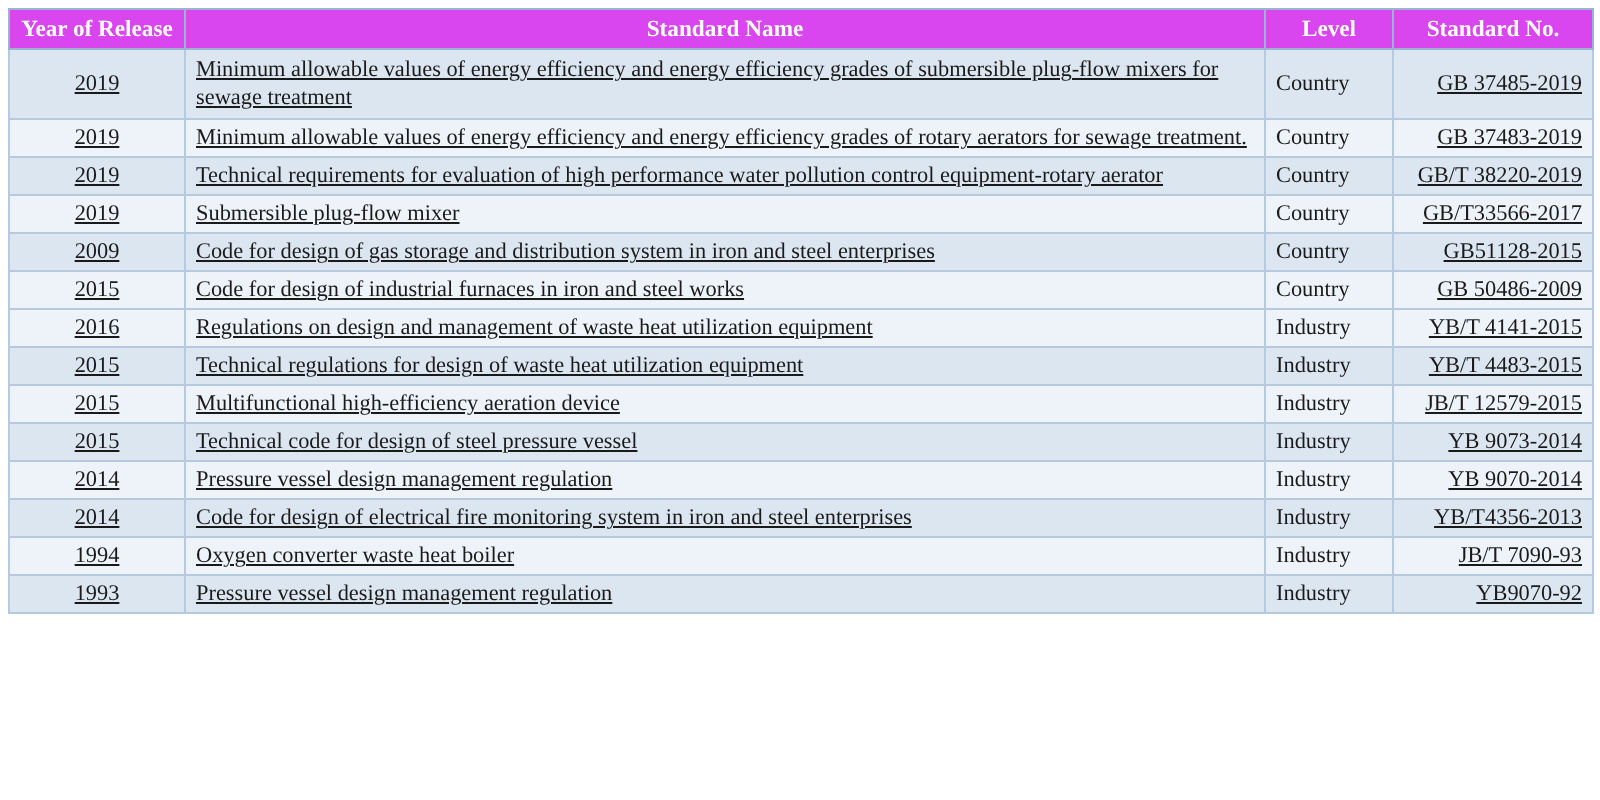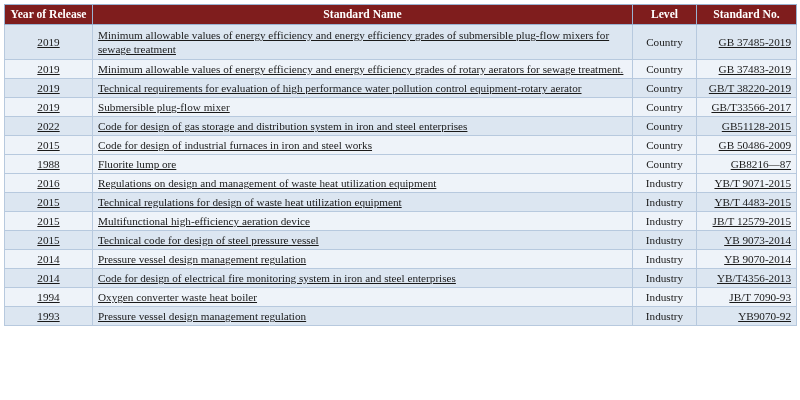--- a/index.html
+++ b/index.html
@@ -25,21 +25,21 @@
     table-layout: fixed;
     font-size: 11.2px;
     color: #1a1a1a;
   }
   table.std-table col.c-year  { width: 88px; }
   table.std-table col.c-name  { width: 540px; }
   table.std-table col.c-level { width: 64px; }
   table.std-table col.c-no    { width: 100px; }
 
   thead th {
-    background: #7f1d1d;
+    background: #d946ef;
     color: #ffffff;
     font-weight: bold;
     font-size: 11.6px;
     text-align: center;
     padding: 3px 4px;
     border: 1px solid #9ab3d1;
     line-height: 1.15;
   }
   tbody td {
     border: 1px solid #b7c9de;
@@ -53,21 +53,20 @@
   }
   td.year {
     text-align: center;
     text-decoration: underline;
   }
   td.name {
     text-align: left;
     text-decoration: underline;
   }
   td.level {
-    text-align: center;
   }
   td.no {
     text-align: right;
     text-decoration: underline;
   }
   tbody tr.tall td {
     height: 30px;
   }
 </style>
 </head>
@@ -108,42 +107,36 @@
           <td class="level">Country</td>
           <td class="no">GB/T 38220-2019</td>
         </tr>
         <tr class="alt">
           <td class="year">2019</td>
           <td class="name">Submersible plug-flow mixer</td>
           <td class="level">Country</td>
           <td class="no">GB/T33566-2017</td>
         </tr>
         <tr class="">
-          <td class="year">2022</td>
+          <td class="year">2009</td>
           <td class="name">Code for design of gas storage and distribution system in iron and steel enterprises</td>
           <td class="level">Country</td>
           <td class="no">GB51128-2015</td>
         </tr>
         <tr class="alt">
           <td class="year">2015</td>
           <td class="name">Code for design of industrial furnaces in iron and steel works</td>
           <td class="level">Country</td>
           <td class="no">GB 50486-2009</td>
         </tr>
         <tr class="alt">
-          <td class="year">1988</td>
-          <td class="name">Fluorite lump ore</td>
-          <td class="level">Country</td>
-          <td class="no">GB8216—87</td>
-        </tr>
-        <tr class="alt">
           <td class="year">2016</td>
           <td class="name">Regulations on design and management of waste heat utilization equipment</td>
           <td class="level">Industry</td>
-          <td class="no">YB/T 9071-2015</td>
+          <td class="no">YB/T 4141-2015</td>
         </tr>
         <tr class="">
           <td class="year">2015</td>
           <td class="name">Technical regulations for design of waste heat utilization equipment</td>
           <td class="level">Industry</td>
           <td class="no">YB/T 4483-2015</td>
         </tr>
         <tr class="alt">
           <td class="year">2015</td>
           <td class="name">Multifunctional high-efficiency aeration device</td>

